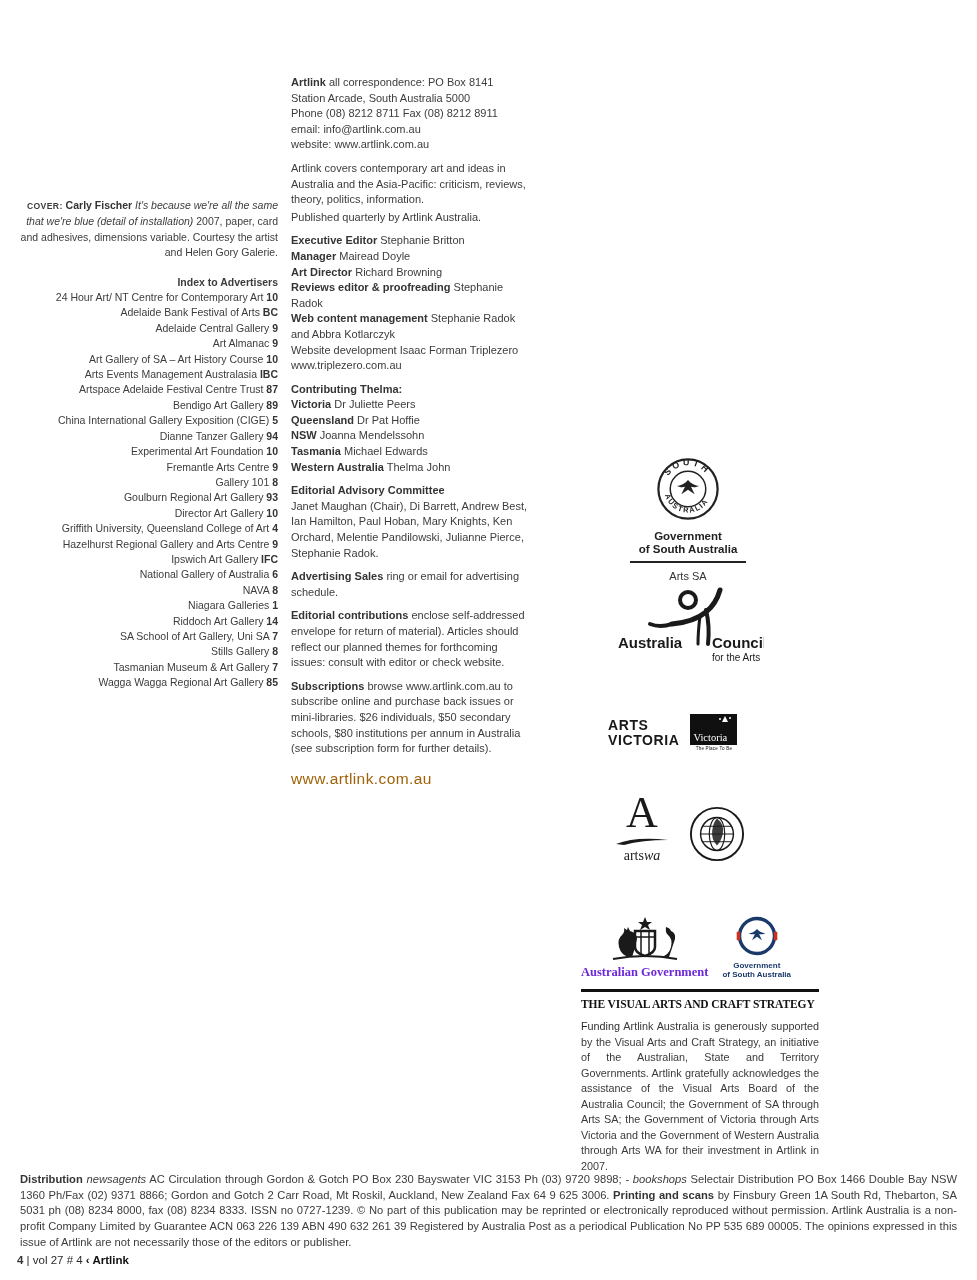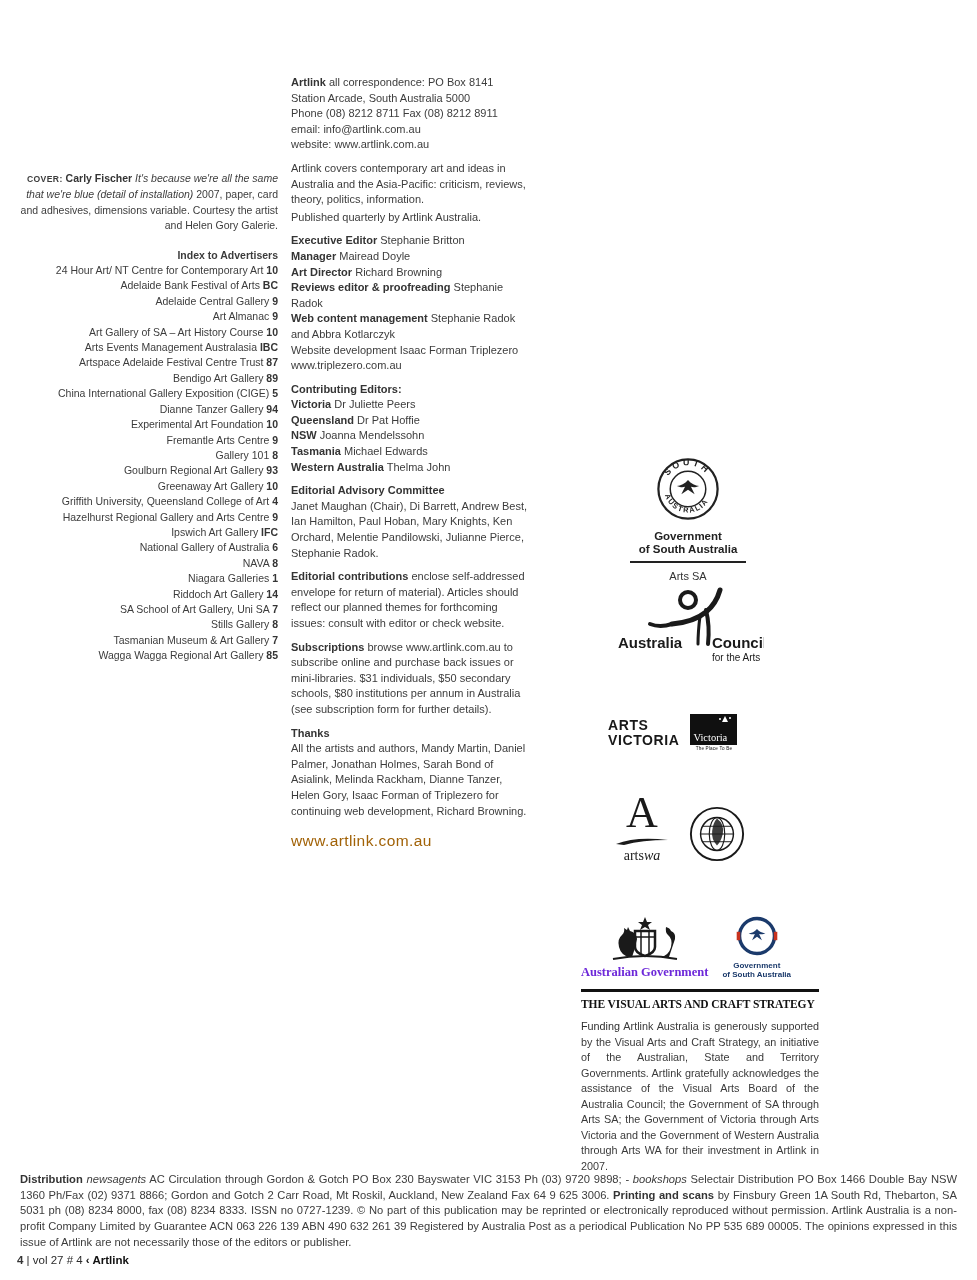--- a/index.html
+++ b/index.html
@@ -2,21 +2,21 @@
 <html><head>
 <meta charset="utf-8">
 <style>
   html,body{margin:0;padding:0;background:#fff;}
   .page{position:relative;width:977px;height:1280px;background:#fff;overflow:hidden;
         font-family:"Liberation Sans",sans-serif;color:#3c3c3c;}
   b,.b{font-weight:bold;color:#343434;}
   i,.i{font-style:italic;}
 
   
-  .col-left{position:absolute;left:16px;top:171px;width:262px;text-align:right;
+  .col-left{position:absolute;left:16px;top:198px;width:262px;text-align:right;
             font-size:10.5px;line-height:15.4px;}
   .cover-block{margin-bottom:9px;}
   .cover-label{font-weight:bold;font-size:8.6px;letter-spacing:.4px;text-transform:uppercase;}
   .index-title{font-weight:bold;margin:14px 0 0 0;}
   .adv-item{white-space:nowrap;}
   .adv-item .pg{font-weight:bold;color:#343434;}
 
   
   .col-mid{position:absolute;left:291px;top:75px;width:238px;font-size:11px;line-height:15.6px;}
   .col-mid p{margin:0 0 8px 0;}
@@ -96,21 +96,21 @@
         <div class="adv-item"><span>Dianne Tanzer Gallery </span><span class="pg">94</span></div>
 
         <div class="adv-item"><span>Experimental Art Foundation </span><span class="pg">10</span></div>
 
         <div class="adv-item"><span>Fremantle Arts Centre </span><span class="pg">9</span></div>
 
         <div class="adv-item"><span>Gallery 101 </span><span class="pg">8</span></div>
 
         <div class="adv-item"><span>Goulburn Regional Art Gallery </span><span class="pg">93</span></div>
 
-        <div class="adv-item"><span>Greenaway Art Gallery </span><span class="pg">10</span></div>
+        <div class="adv-item"><span>Director Art Gallery </span><span class="pg">10</span></div>
 
         <div class="adv-item"><span>Griffith University, Queensland College of Art </span><span class="pg">4</span></div>
 
         <div class="adv-item"><span>Hazelhurst Regional Gallery and Arts Centre </span><span class="pg">9</span></div>
 
         <div class="adv-item"><span>Ipswich Art Gallery </span><span class="pg">IFC</span></div>
 
         <div class="adv-item"><span>National Gallery of Australia </span><span class="pg">6</span></div>
 
         <div class="adv-item"><span>NAVA </span><span class="pg">8</span></div>
@@ -137,39 +137,36 @@
     <p class="tight">Artlink covers contemporary art and ideas in Australia and the Asia-Pacific: criticism, reviews, theory, politics, information.</p>
     <p>Published quarterly by Artlink Australia.</p>
 
     <p>
       <span><span style="display:block" class="staff-line"><b>Executive Editor</b><span> Stephanie Britton</span></span><span style="display:block" class="staff-line"><b>Manager</b><span> Mairead Doyle</span></span><span style="display:block" class="staff-line"><b>Art Director</b><span> Richard Browning</span></span><span style="display:block" class="staff-line"><b>Reviews editor &amp; proofreading</b><span> Stephanie Radok</span></span><span style="display:block" class="staff-line"><b>Web content management</b><span>  Stephanie Radok and Abbra Kotlarczyk</span></span></span>
       <span style="display:block">Website development Isaac Forman Triplezero</span>
       <span style="display:block">www.triplezero.com.au</span>
     </p>
 
     <p>
-      <b style="display:block">Contributing Editors:</b>
+      <b style="display:block">Contributing Thelma:</b>
       <span><span style="display:block"><b>Victoria</b><span> Dr Juliette Peers</span></span><span style="display:block"><b>Queensland</b><span> Dr Pat Hoffie</span></span><span style="display:block"><b>NSW</b><span> Joanna Mendelssohn</span></span><span style="display:block"><b>Tasmania</b><span> Michael Edwards</span></span><span style="display:block"><b>Western Australia</b><span> Thelma John</span></span></span>
     </p>
 
     <p>
       <b style="display:block">Editorial Advisory Committee</b>
       <span>Janet Maughan (Chair), Di Barrett, Andrew Best, Ian Hamilton, Paul Hoban, Mary Knights, Ken Orchard, Melentie Pandilowski, Julianne Pierce, Stephanie Radok.</span>
     </p>
 
+    <p><b>Advertising Sales</b><span> ring or email for advertising schedule.</span></p>
 
     <p><b>Editorial contributions</b><span> enclose self-addressed envelope for return of material). Articles should reflect our planned themes for forthcoming issues: consult with editor or check website.</span></p>
 
 
-    <p><b>Subscriptions</b><span> browse www.artlink.com.au to subscribe online and purchase back issues or mini-libraries. $31 individuals, $50 secondary schools, $80 institutions per annum in Australia (see subscription form for further details).</span></p>
-
-    <p>
-      <b style="display:block">Thanks</b>
-      <span>All the artists and authors, Mandy Martin, Daniel Palmer, Jonathan Holmes, Sarah Bond of Asialink, Melinda Rackham, Dianne Tanzer, Helen Gory, Isaac Forman of Triplezero for continuing web development, Richard Browning.</span>
-    </p>
+    <p><b>Subscriptions</b><span> browse www.artlink.com.au to subscribe online and purchase back issues or mini-libraries. $26 individuals, $50 secondary schools, $80 institutions per annum in Australia (see subscription form for further details).</span></p>
+
 
     <div class="site-big">www.artlink.com.au</div>
   </div>
 
   <div class="logo sa-arts">
     <svg width="74" height="74" viewBox="0 0 100 100">
       <circle cx="50" cy="50" r="40" fill="none" stroke="#222" stroke-width="3"></circle>
       <circle cx="50" cy="50" r="24" fill="none" stroke="#222" stroke-width="2"></circle>
       <defs>
         <path id="arcT" d="M18,50 A32,32 0 0 1 82,50"></path>

